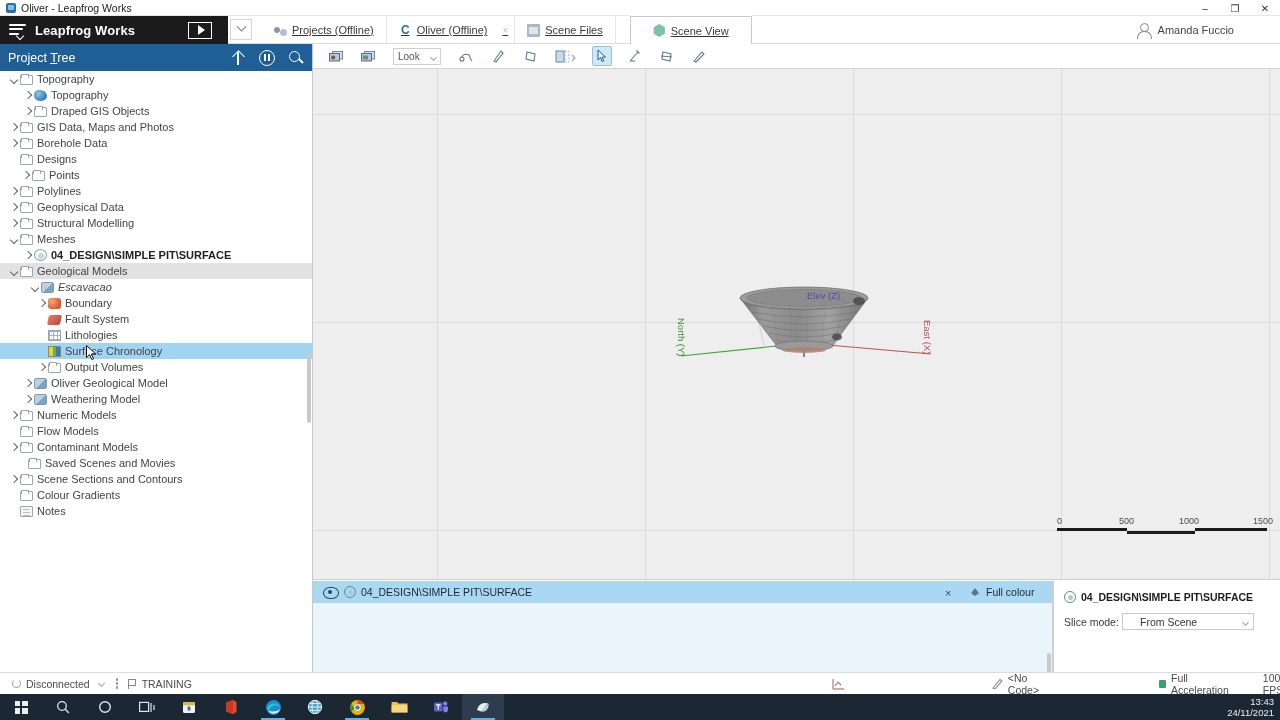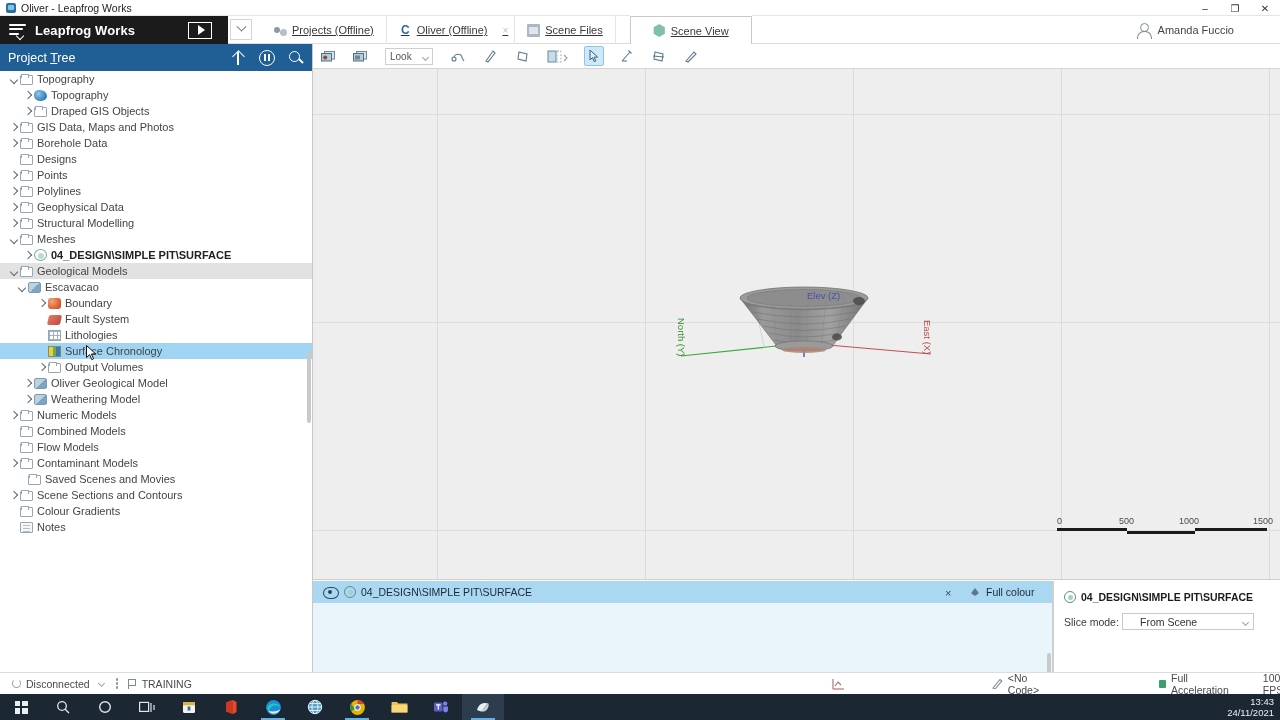--- a/index.html
+++ b/index.html
@@ -229,21 +229,21 @@
   .tree-thumb{
     position:absolute; right:1px; top:280px; width:4px; height:72px; background:#c9c9c9; border-radius:2px;
   }
 
   
   .scene-wrap{
     position:absolute; left:313px; top:44px; width:967px; height:628px; background:#fff;
   }
   .scene-toolbar{
     position:absolute; left:0; top:0; width:967px; height:25px; background:#fff;
-    border-bottom:1px solid #d4d4d4; display:flex; align-items:center; gap:12px; padding-left:5px;
+    border-bottom:1px solid #d4d4d4; display:flex; align-items:center; gap:12px; padding-left:13px;
   }
   .tb-btn{
     width:20px;height:20px; position:relative; display:flex; align-items:center; justify-content:center;
   }
   .tb-btn.active{ background:#cfe8f7; border:1px solid #8fc4e2; border-radius:2px;}
   .look-box{
     width:48px;height:17px;border:1px solid #cfcfcf; background:#fff; display:flex; align-items:center;
     font-size:10px; color:#555; padding-left:4px; position:relative; margin:0 3px;
   }
   .look-box .cv{ position:absolute; right:4px; top:6px; width:5px;height:5px;
@@ -473,21 +473,21 @@
         <div class="row" style="padding-left: 8px;">
           <span class="exp r"></span>
           <span class="ico folder"></span>
           <span>Borehole Data</span>
         </div>
         <div class="row" style="padding-left: 8px;">
           <span class="exp"></span>
           <span class="ico folder"></span>
           <span>Designs</span>
         </div>
-        <div class="row" style="padding-left: 8px;">
+        <div class="row" style="padding-left: 8px; margin-left: 12px;">
           <span class="exp r"></span>
           <span class="ico folder"></span>
           <span>Points</span>
         </div>
         <div class="row" style="padding-left: 8px;">
           <span class="exp r"></span>
           <span class="ico folder"></span>
           <span>Polylines</span>
         </div>
         <div class="row" style="padding-left: 8px;">
@@ -508,21 +508,21 @@
         <div class="row" style="padding-left: 22px;">
           <span class="exp r"></span>
           <span class="ico ic-mesh"></span>
           <span class="bold">04_DESIGN\SIMPLE PIT\SURFACE</span>
         </div>
         <div class="row hl" style="padding-left: 8px;">
           <span class="exp d"></span>
           <span class="ico folder"></span>
           <span>Geological Models</span>
         </div>
-        <div class="row" style="padding-left: 16px;">
+        <div class="row" style="padding-left: 29px; font-style: italic;">
           <span class="exp d"></span>
           <span class="ico ic-gm"></span>
           <span>Escavacao</span>
         </div>
         <div class="row" style="padding-left: 36px;">
           <span class="exp r"></span>
           <span class="ico ic-boundary"></span>
           <span>Boundary</span>
         </div>
         <div class="row" style="padding-left: 36px;">
@@ -552,25 +552,20 @@
         </div>
         <div class="row" style="padding-left: 22px;">
           <span class="exp r"></span>
           <span class="ico ic-gm"></span>
           <span>Weathering Model</span>
         </div>
         <div class="row" style="padding-left: 8px;">
           <span class="exp r"></span>
           <span class="ico folder"></span>
           <span>Numeric Models</span>
-        </div>
-        <div class="row" style="padding-left: 8px;">
-          <span class="exp"></span>
-          <span class="ico folder"></span>
-          <span>Combined Models</span>
         </div>
         <div class="row" style="padding-left: 8px;">
           <span class="exp"></span>
           <span class="ico folder"></span>
           <span>Flow Models</span>
         </div>
         <div class="row" style="padding-left: 8px;">
           <span class="exp r"></span>
           <span class="ico folder"></span>
           <span>Contaminant Models</span>

